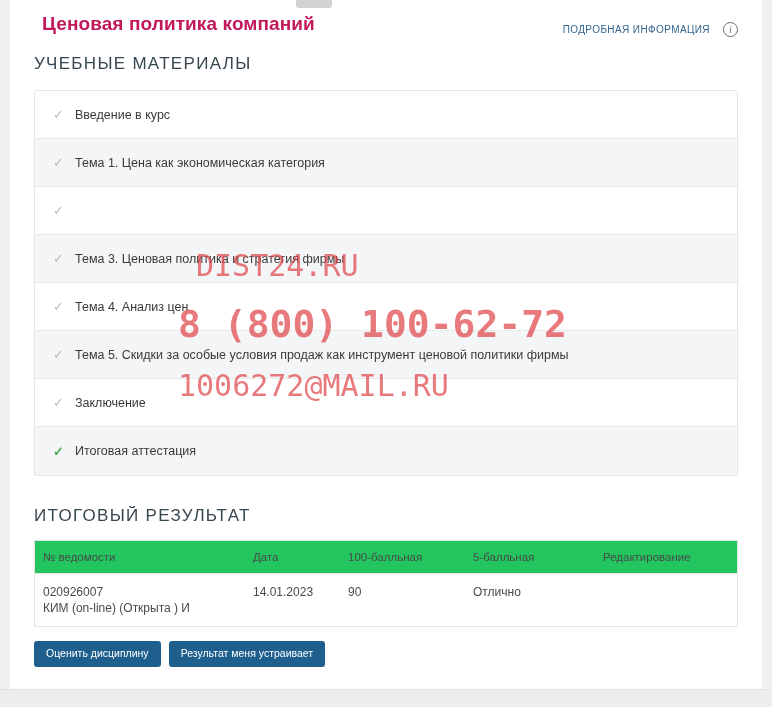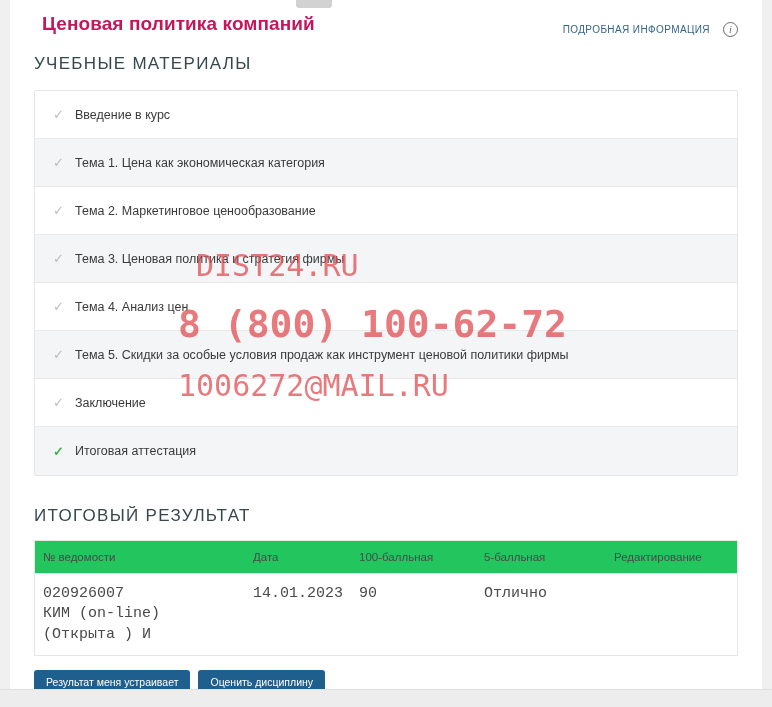--- a/index.html
+++ b/index.html
@@ -132,26 +132,25 @@
   table.result-table th {
     text-align: left;
     font-size: 11.5px;
     font-weight: normal;
     color: #4a4a4a;
     background: #22c55e;
     padding: 10px 8px;
     border-bottom: 1px solid #e6e6e6;
   }
   table.result-table td {
-    font-size: 15px;
+    font-size: 12px;
     color: #4a4a4a;
     padding: 10px 8px;
     vertical-align: top;
     line-height: 1.35;
-    font-family: Liberation Mono, monospace;
   }
   th.c0, td.c0 { width: 210px; padding-left: 14px; }
   th.c1, td.c1 { width: 95px; }
   th.c2, td.c2 { width: 125px; }
   th.c3, td.c3 { width: 130px; }
   th.c4, td.c4 { width: auto; }
   .buttons {
     margin: 14px 34px 0 34px;
     display: flex;
     gap: 8px;
@@ -229,21 +228,20 @@
     <div class="material-row">
       <span class="check">✓</span>
       <span class="material-label">Введение в курс</span>
     </div>
     <div class="material-row alt">
       <span class="check">✓</span>
       <span class="material-label">Тема 1. Цена как экономическая категория</span>
     </div>
     <div class="material-row">
       <span class="check">✓</span>
-      <span class="material-label">Тема 2. Маркетинговое ценообразование</span>
     </div>
     <div class="material-row alt">
       <span class="check">✓</span>
       <span class="material-label">Тема 3. Ценовая политика и стратегия фирмы</span>
     </div>
     <div class="material-row">
       <span class="check">✓</span>
       <span class="material-label">Тема 4. Анализ цен</span>
     </div>
     <div class="material-row alt">
@@ -282,22 +280,22 @@
           <td class="c1">14.01.2023</td>
           <td class="c2">90</td>
           <td class="c3">Отлично</td>
           <td class="c4"></td>
         </tr>
       </tbody>
     </table>
   </div>
 
   <div class="buttons">
+    <button class="btn">Оценить дисциплину</button>
     <button class="btn">Результат меня устраивает</button>
-    <button class="btn">Оценить дисциплину</button>
   </div>
 
   <div class="watermark">
     <div class="wm-line wm1">DIST24.RU</div>
     <div class="wm-line wm2">8 (800) 100-62-72</div>
     <div class="wm-line wm3">1006272@MAIL.RU</div>
   </div>
 
   <div class="bottom-bar"></div>
 </div>

